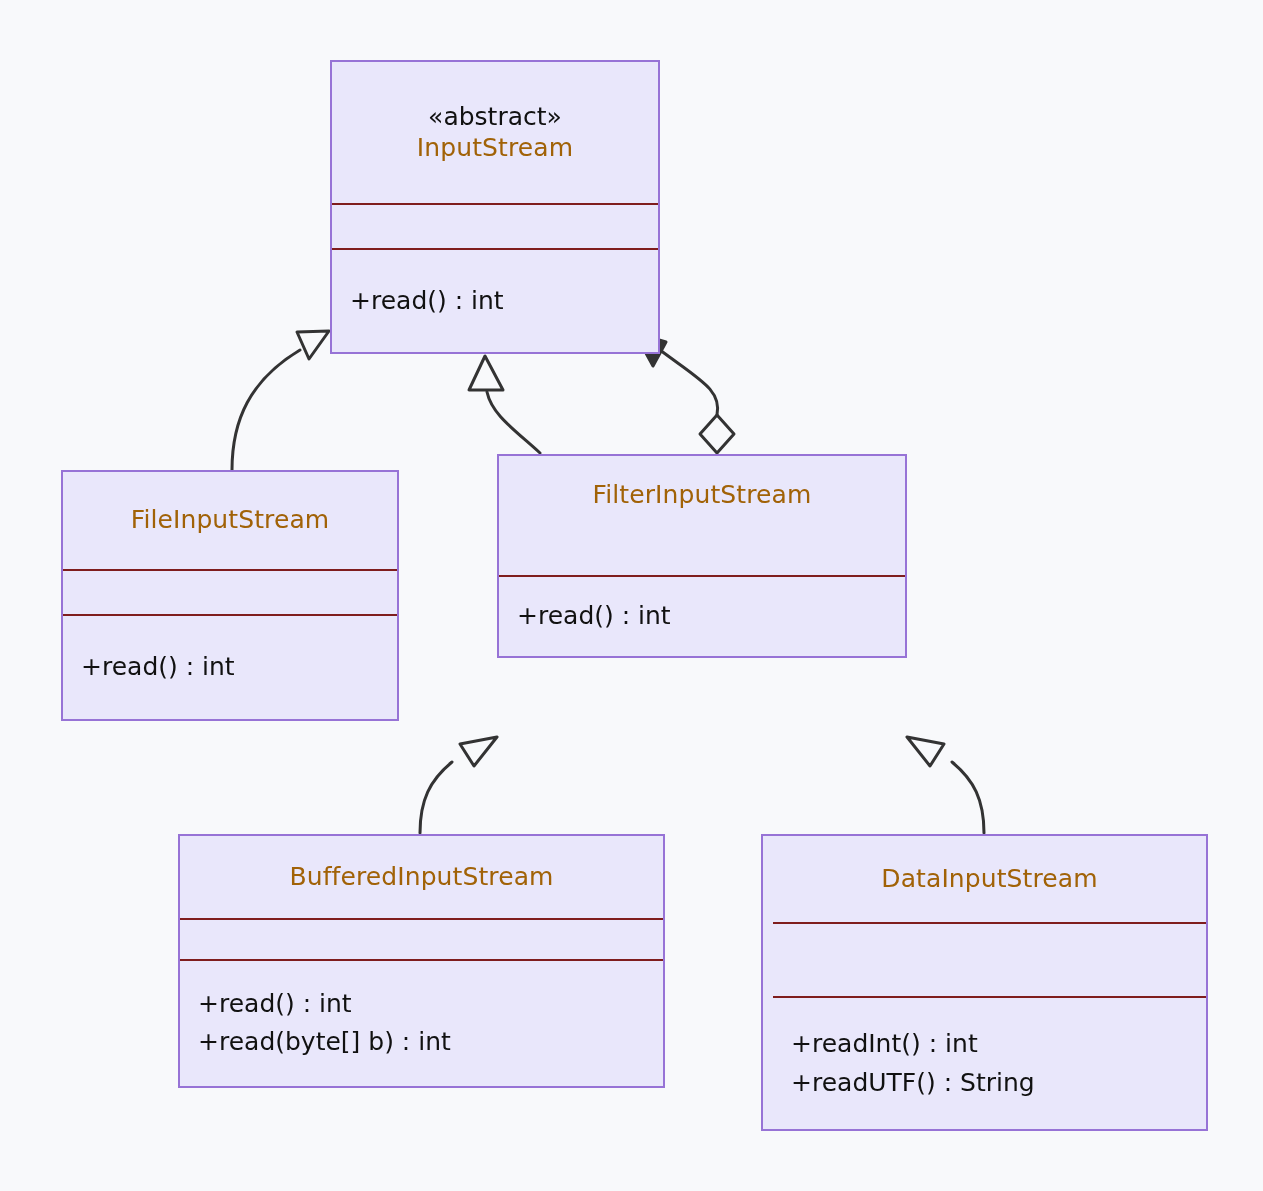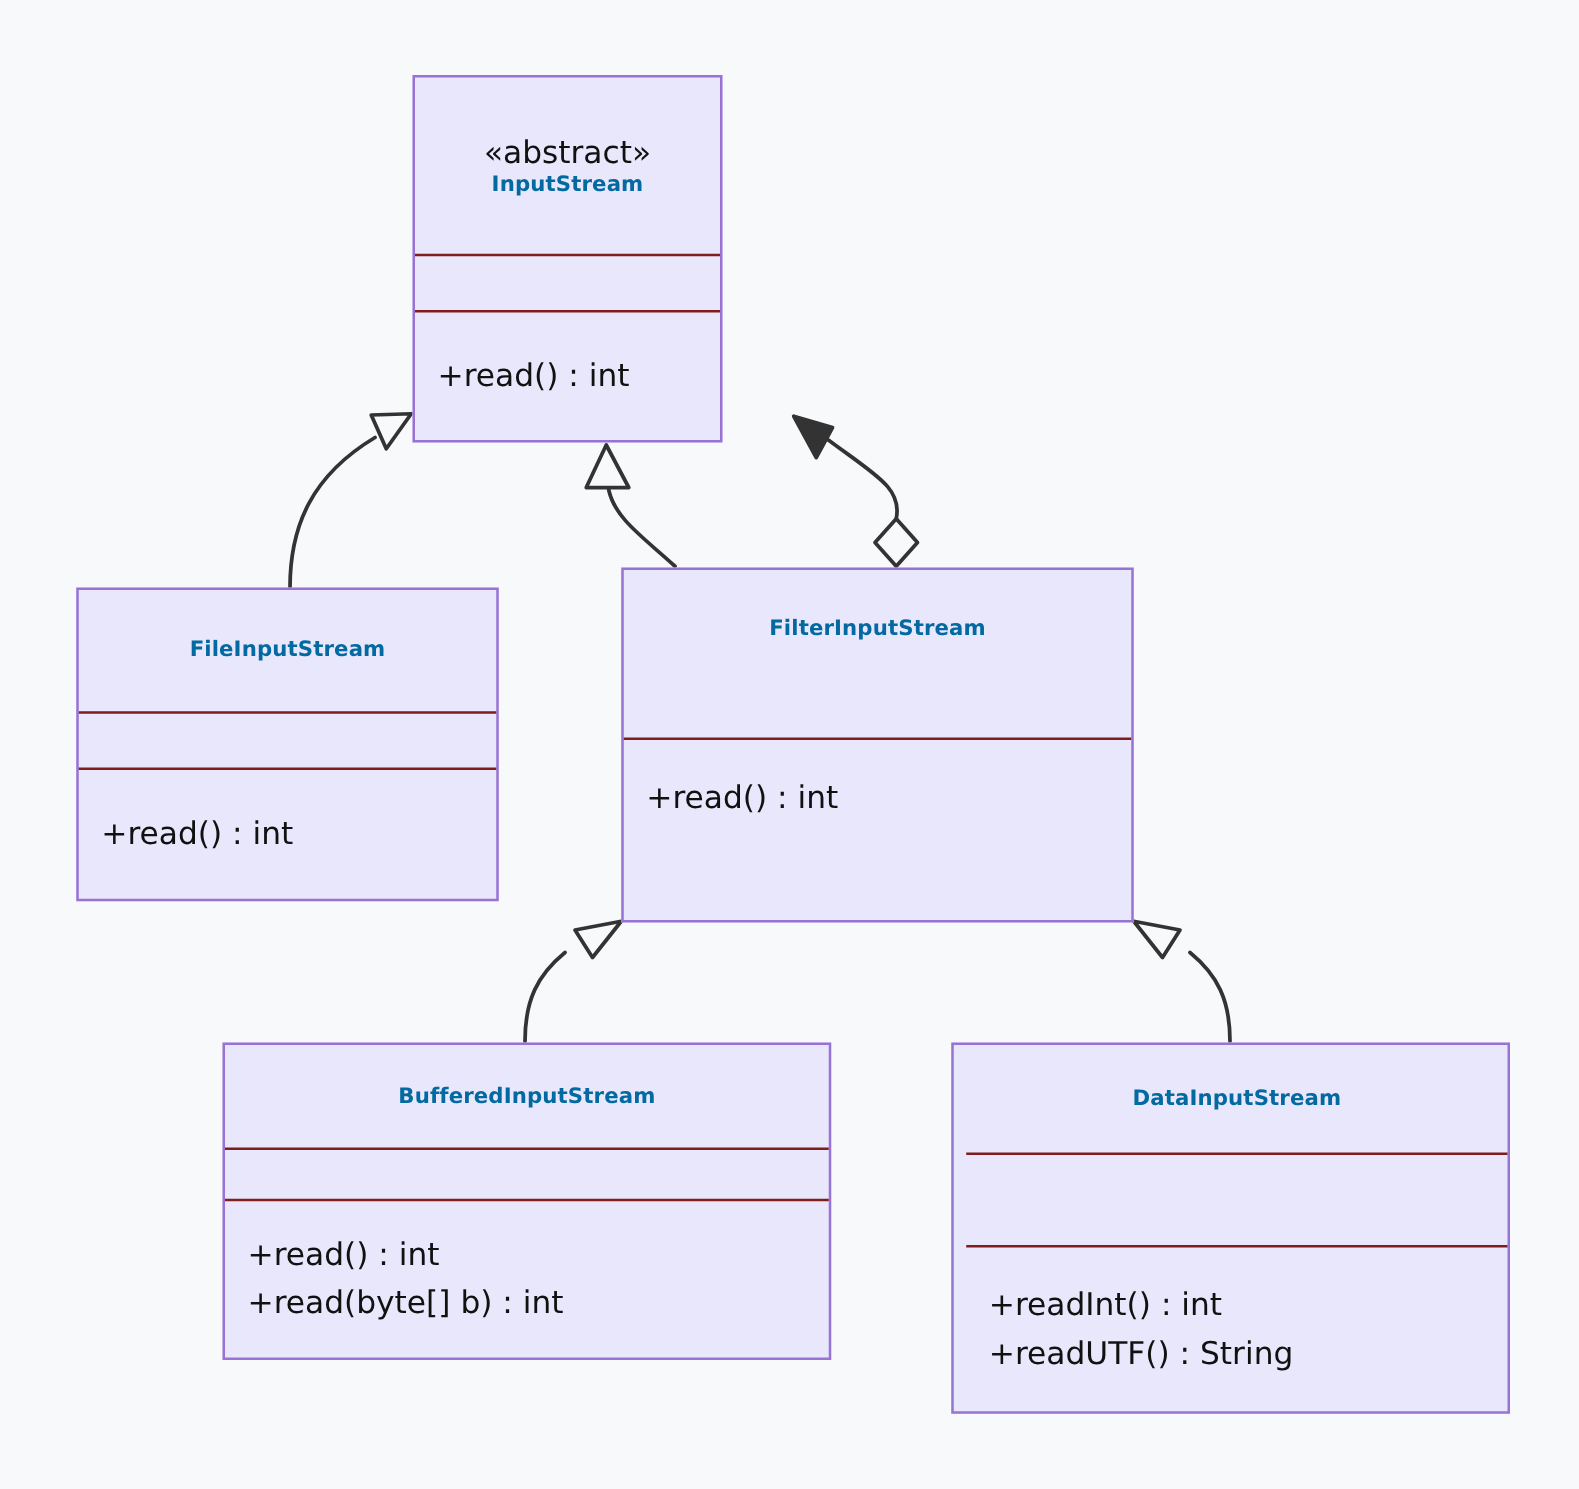--- a/index.html
+++ b/index.html
@@ -48,23 +48,23 @@
     align-items: center;
     justify-content: center;
   }
   .stereotype {
     font-size: 25px;
     color: #111111;
     line-height: 1.25;
     font-weight: 400;
   }
   .class-name {
-    font-size: 17px;
-    font-weight: 700;
-    color: #0369a1;
+    font-size: 25px;
+    font-weight: 400;
+    color: #a16207;
     line-height: 1.3;
     letter-spacing: 0.1px;
   }
   .c-attrs, .c-ops {
     display: flex;
     flex-direction: column;
     justify-content: center;
     padding-left: 18px;
   }
   .member {
@@ -104,42 +104,42 @@
       <path d="M 420 833 C 420 800 430 780 452 762" fill="none" stroke="#333333" stroke-width="3" stroke-linecap="round"></path>
       <polygon points="497,737 460,744 474,766" fill="#f8f9fb" stroke="#333333" stroke-width="3" stroke-linejoin="round"></polygon>
     </g>
 
     <g>
       <path d="M 984 833 C 984 800 974 780 952 762" fill="none" stroke="#333333" stroke-width="3" stroke-linecap="round"></path>
       <polygon points="907,737 944,744 930,766" fill="#f8f9fb" stroke="#333333" stroke-width="3" stroke-linejoin="round"></polygon>
     </g>
   </svg>
 
-  <div class="uml-class" style="left:330px; top:60px; width:248px; height:294px;">
+  <div class="uml-class" style="left:330px; top:60px; width:330px; height:294px;">
     <div class="compartment c-header" style="height:141px;">
       <div class="stereotype">«abstract»</div>
       <div class="class-name">InputStream</div>
     </div>
     <div class="compartment c-attrs c-empty" style="height:45px;"></div>
     <div class="compartment c-ops" style="height:104px;">
       <div class="member">+read() : int</div>
     </div>
   </div>
 
   <div class="uml-class" style="left:61px; top:470px; width:338px; height:251px;">
     <div class="compartment c-header" style="height:97px;">
       <div class="class-name">FileInputStream</div>
     </div>
     <div class="compartment c-attrs c-empty" style="height:45px;"></div>
     <div class="compartment c-ops" style="height:105px;">
       <div class="member">+read() : int</div>
     </div>
   </div>
 
-  <div class="uml-class" style="left:497px; top:454px; width:410px; height:284px;gap:40px;">
+  <div class="uml-class" style="left:497px; top:454px; width:410px; height:204px;gap:40px;">
     <div class="compartment c-header" style="height:94px;">
       <div class="class-name">FilterInputStream</div>
     </div>
     <div class="compartment c-ops" style="height:95px;">
       <div class="member">+read() : int</div>
     </div>
   </div>
 
   <div class="uml-class" style="left:178px; top:834px; width:487px; height:254px;">
     <div class="compartment c-header" style="height:98px;">

